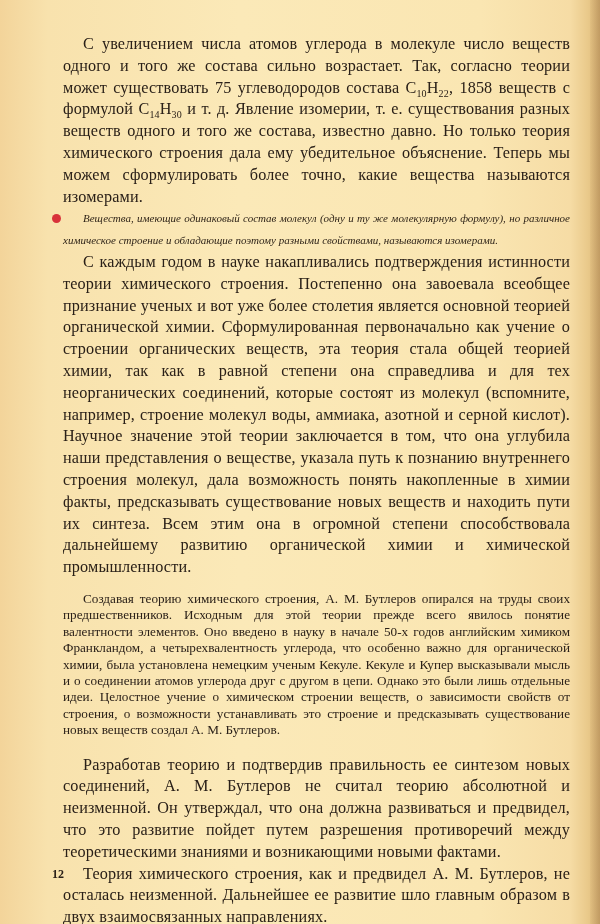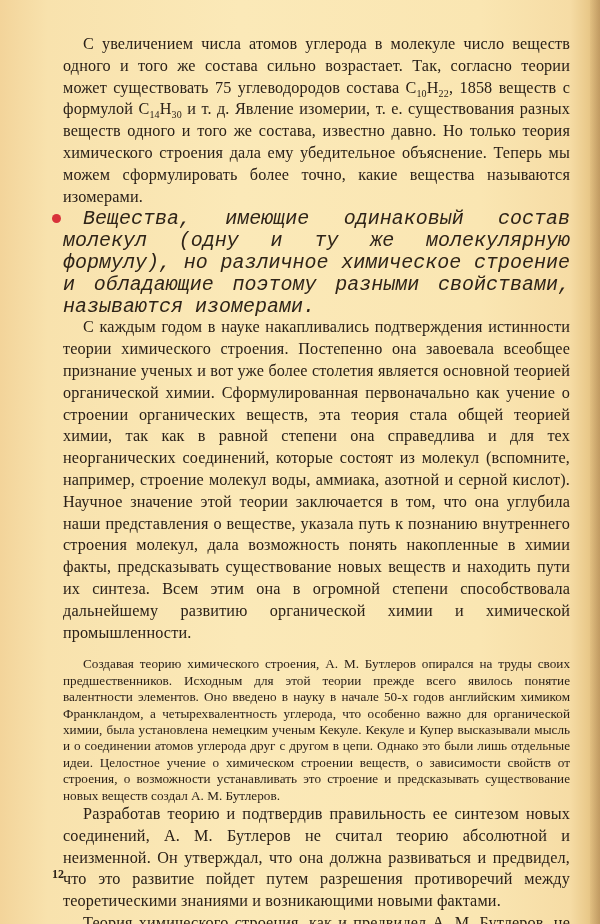--- a/index.html
+++ b/index.html
@@ -16,32 +16,31 @@
   }
   .content {
     position: absolute; left: 63px; top: 34px; width: 507px;
   }
   p { margin: 0; }
   .body-p {
     font-size: 16.2px; line-height: 21.8px; text-align: justify;
     text-indent: 20px; letter-spacing: 0.15px; font-family: Liberation Serif, serif;
   }
   .def-p {
-    font-size: 20px; line-height: 21.8px; text-align: justify;
+    font-size: 11px; line-height: 21.8px; text-align: justify;
     font-style: italic; text-indent: 20px; position: relative;
     color: #2f2418;
-    font-family: Liberation Mono, monospace;
   }
   .bullet {
     position: absolute; left: -11px; top: 6px; width: 9px; height: 9px;
     border-radius: 50%; background: #d8323a;
   }
   .note-p {
     font-size: 13.2px; line-height: 16.4px; text-align: justify;
-    text-indent: 20px; margin-top: 12px; margin-bottom: 0;
+    text-indent: 20px; margin-top: 12px; margin-bottom: 16px;
     color: #2b2119;
   }
   sub { font-size: 10px; line-height: 0; }
   .page-number {
     position: absolute; left: 52px; top: 867px;
     font-size: 12px; font-weight: bold; color: #2a2018;
   }
 </style>
 </head>
 <body>

